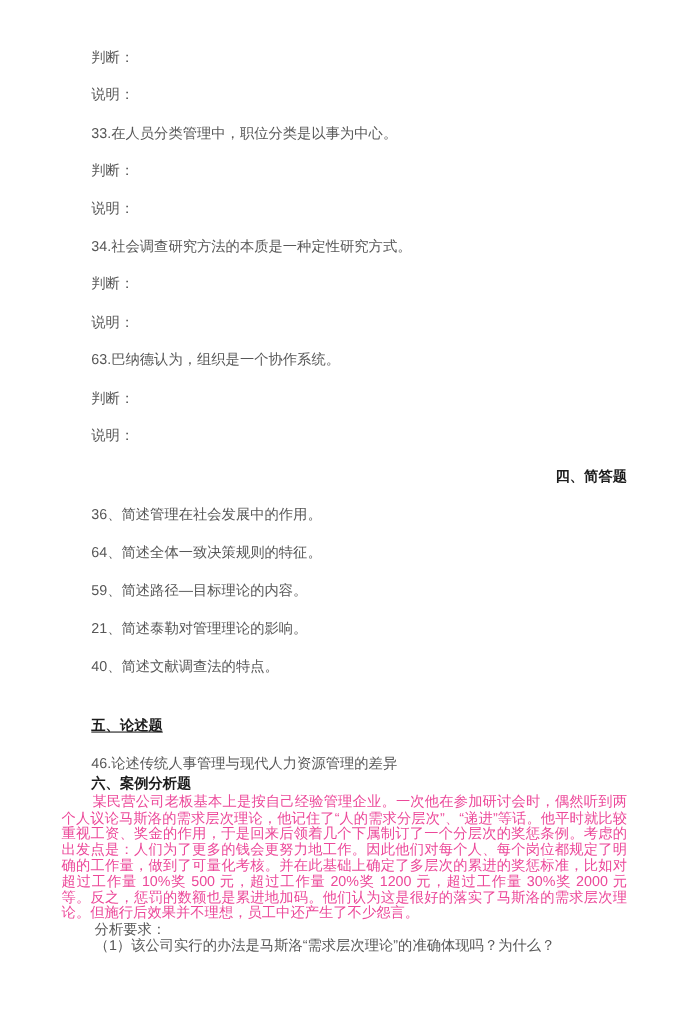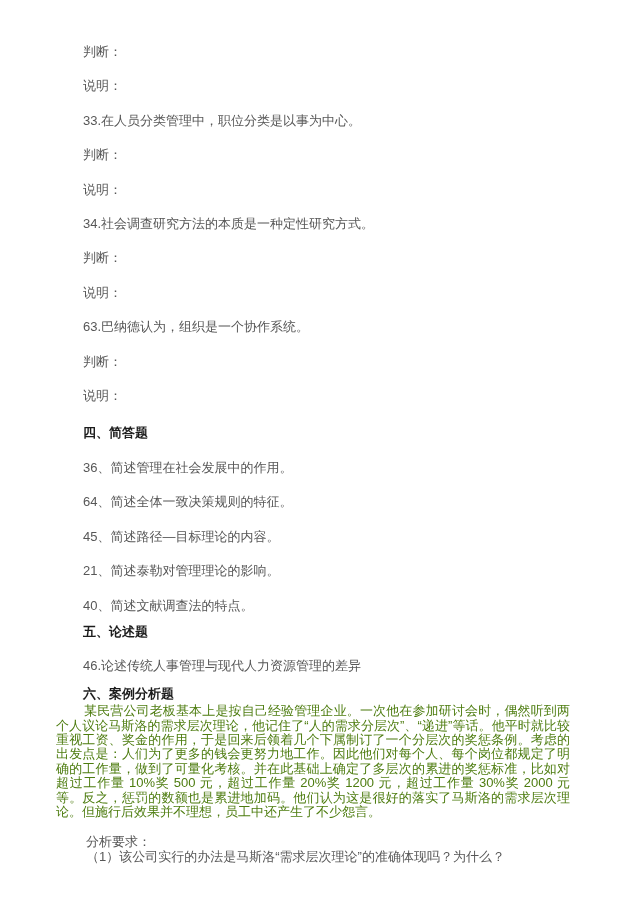--- a/index.html
+++ b/index.html
@@ -27,34 +27,34 @@
     padding-left: 27px;
     white-space: nowrap;
     margin-top: 20px;
   }
   .hd {
     padding-left: 27px;
     font-weight: bold;
     color: #1c1c1c;
     white-space: nowrap;
   }
-  .hd4 { margin-top: 23px; }
-  .hd5 { margin-top: 12px; }
-  .hd6 { margin-top: 13px; }
+  .hd4 { margin-top: 23px; text-align: right; }
+  .hd5 { margin-top: 40px; text-decoration: underline; }
+  .hd6 { margin-top: 3px; }
   .case {
     margin-top: 3px;
     text-indent: 28px;
     text-align: justify;
-    color: #4d7c0f;
+    color: #ec4899;
   }
   .sub {
     padding-left: 30px;
     white-space: nowrap;
   }
-  .analysis { margin-top: 16px; }
+  .analysis { margin-top: 1px; }
 </style>
 </head>
 <body>
 
 <div class="doc">
 
   <div>
     <div class="ln">判断：</div>
     <div class="ln">说明：</div>
     <div class="ln">33.在人员分类管理中，职位分类是以事为中心。</div>
@@ -65,21 +65,21 @@
     <div class="ln">说明：</div>
     <div class="ln">63.巴纳德认为，组织是一个协作系统。</div>
     <div class="ln">判断：</div>
     <div class="ln">说明：</div>
   </div>
 
   <div>
     <div class="hd hd4">四、简答题</div>
     <div class="ln">36、简述管理在社会发展中的作用。</div>
     <div class="ln">64、简述全体一致决策规则的特征。</div>
-    <div class="ln">45、简述路径—目标理论的内容。</div>
+    <div class="ln">59、简述路径—目标理论的内容。</div>
     <div class="ln">21、简述泰勒对管理理论的影响。</div>
     <div class="ln">40、简述文献调查法的特点。</div>
   </div>
 
   <div>
     <div class="hd hd5">五、论述题</div>
     <div class="ln">46.论述传统人事管理与现代人力资源管理的差异</div>
   </div>
 
   <div>

